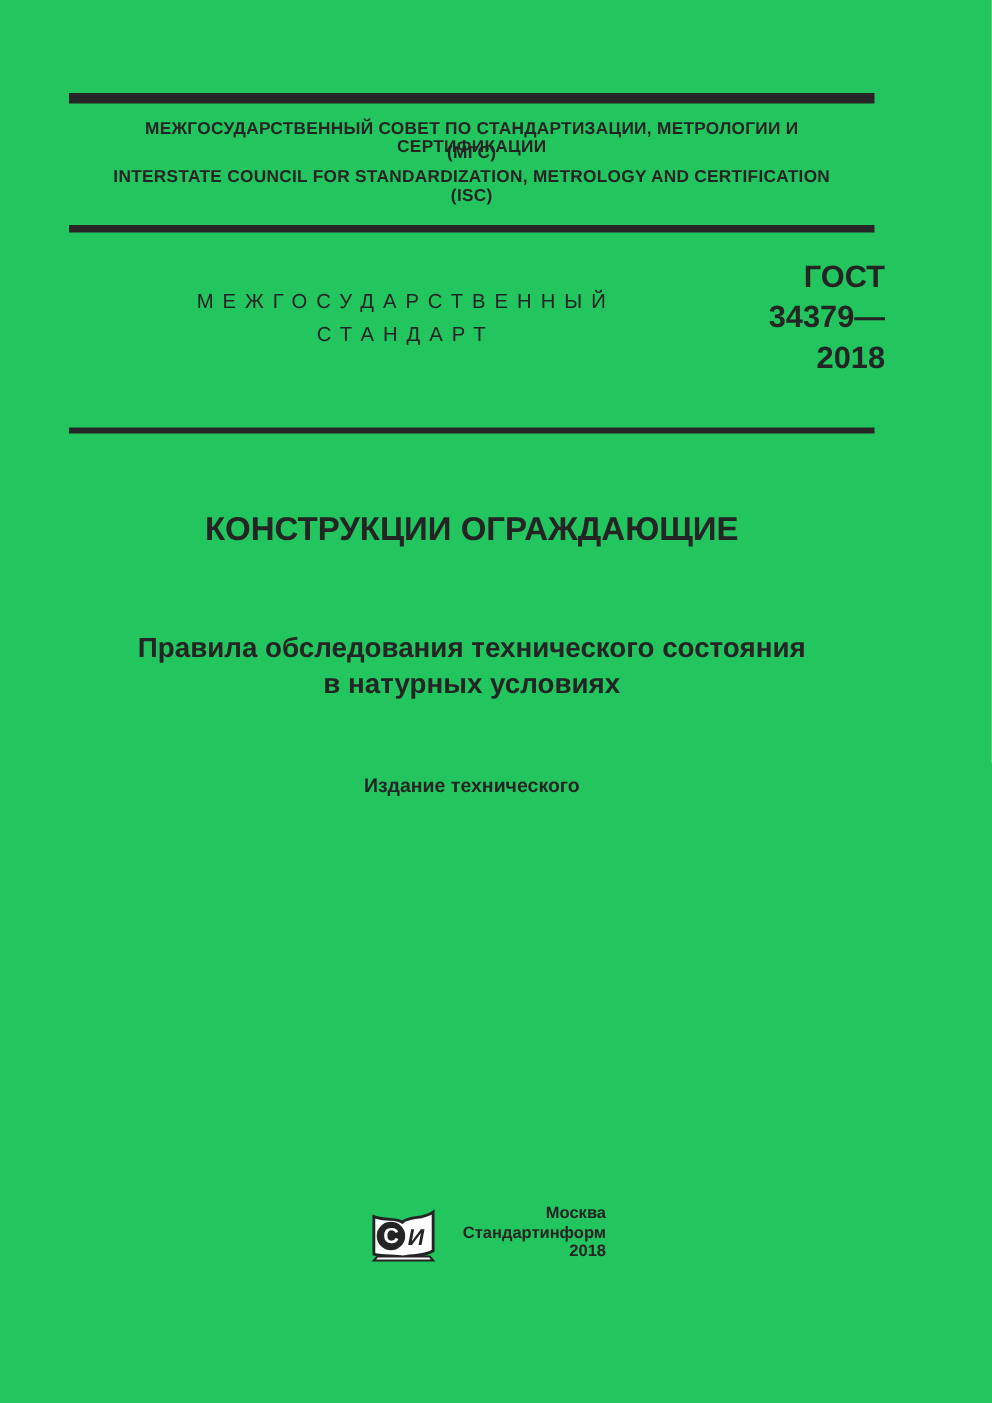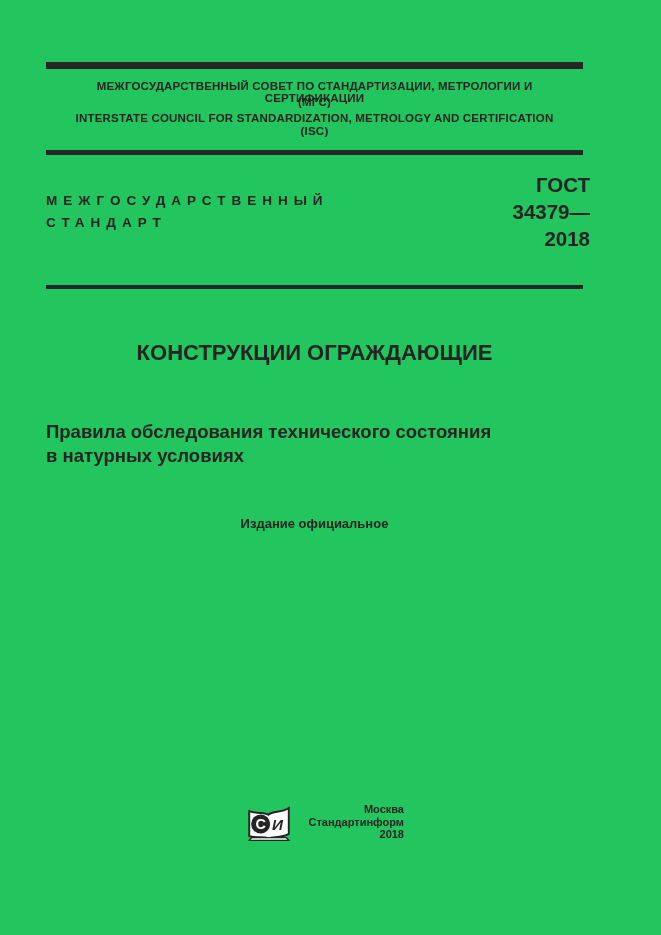--- a/index.html
+++ b/index.html
@@ -34,21 +34,22 @@
     letter-spacing: 0.2px;
   }
   .council-ru   { top: 80px; }
   .council-mgs  { top: 96px; }
   .council-en   { top: 112px; }
   .council-isc  { top: 125px; }
 
   .std-type {
     position: absolute;
     left: 46px; top: 190px; width: 449px;
-    font-weight: bold;
+    text-align: center;
+    font-weight: normal;
     font-size: 13.5px;
     letter-spacing: 6px;
     line-height: 22px;
   }
   .designation {
     position: absolute;
     left: 495px; top: 171px; width: 95px;
     font-weight: bold;
     font-size: 20.5px;
     line-height: 27px;
@@ -59,21 +60,21 @@
     position: absolute;
     left: 46px; top: 340px; width: 537px;
     text-align: center;
     font-weight: bold;
     font-size: 22px;
     line-height: 26.5px;
   }
   .doc-subtitle {
     position: absolute;
     left: 46px; top: 420px; width: 537px;
-    text-align: left;
+    text-align: center;
     font-weight: bold;
     font-size: 18.5px;
     line-height: 24px;
   }
   .edition {
     position: absolute;
     left: 46px; top: 516px; width: 537px;
     text-align: center;
     font-weight: bold;
     font-size: 13px;
@@ -122,21 +123,21 @@
 
   <div class="doc-title">
     <div>КОНСТРУКЦИИ ОГРАЖДАЮЩИЕ</div>
   </div>
 
   <div class="doc-subtitle">
     <div>Правила обследования технического состояния</div>
     <div>в натурных условиях</div>
   </div>
 
-  <div class="edition">Издание официальное</div>
+  <div class="edition">Издание технического</div>
 
   <svg class="logo" viewBox="0 0 60 50" xmlns="http://www.w3.org/2000/svg">
     <path d="M4 8 C 15 12, 24 9, 29 13 C 35 7, 46 11, 56 4 L 56 38 C 46 44, 35 41, 29 44 C 24 41, 15 44, 4 41 Z" fill="#ffffff" stroke="#242424" stroke-width="2.5"></path>
     <path d="M7 43 L 53 43 L 56 46.5 L 4 46.5 Z" fill="#ffffff" stroke="#242424" stroke-width="1.8"></path>
     <circle cx="19" cy="25" r="12.5" fill="#242424"></circle>
     <text x="19" y="31.5" font-size="19" font-weight="bold" text-anchor="middle" fill="#ffffff" font-family="Liberation Sans, DejaVu Sans, sans-serif">С</text>
     <text x="41" y="33" font-size="20" font-weight="bold" text-anchor="middle" fill="#242424" font-style="italic" font-family="Liberation Sans, DejaVu Sans, sans-serif">И</text>
   </svg>
 
   <div class="imprint">

